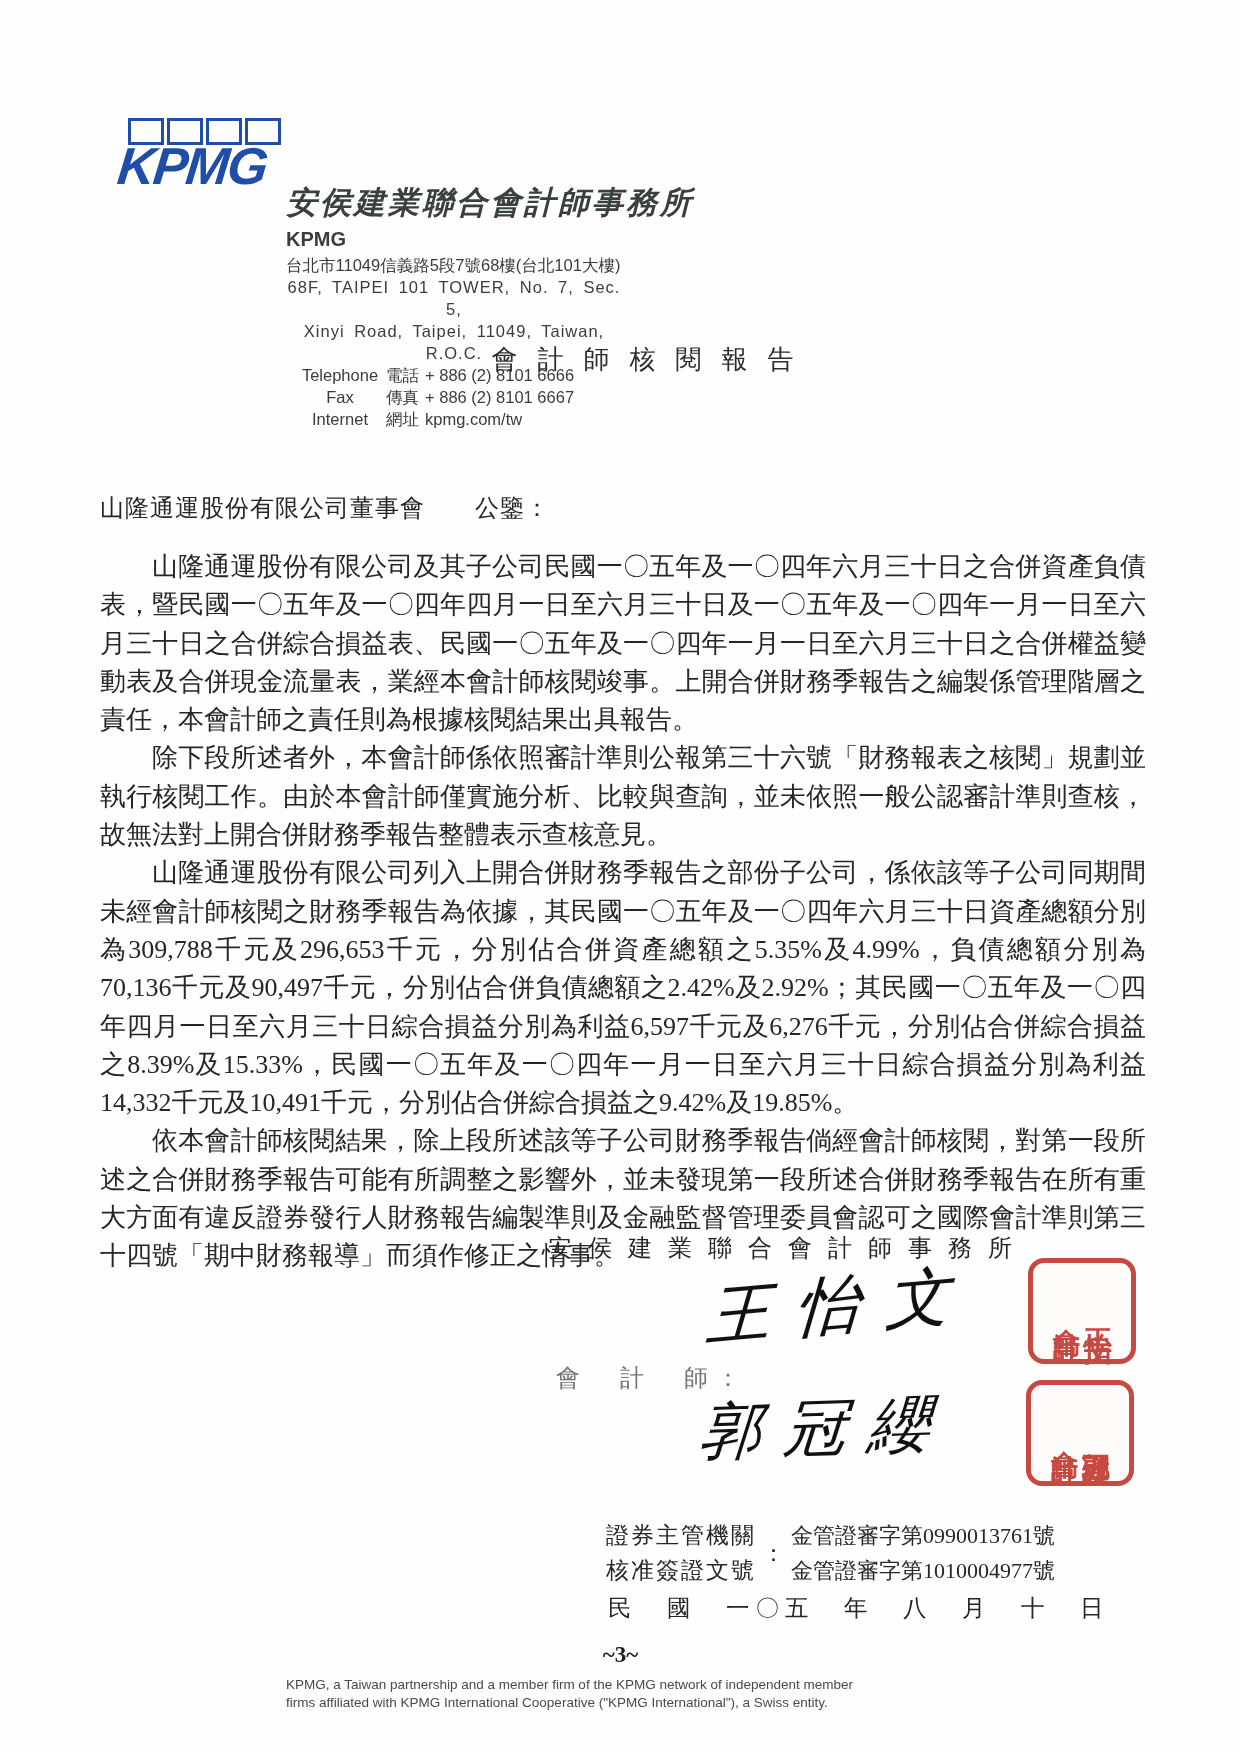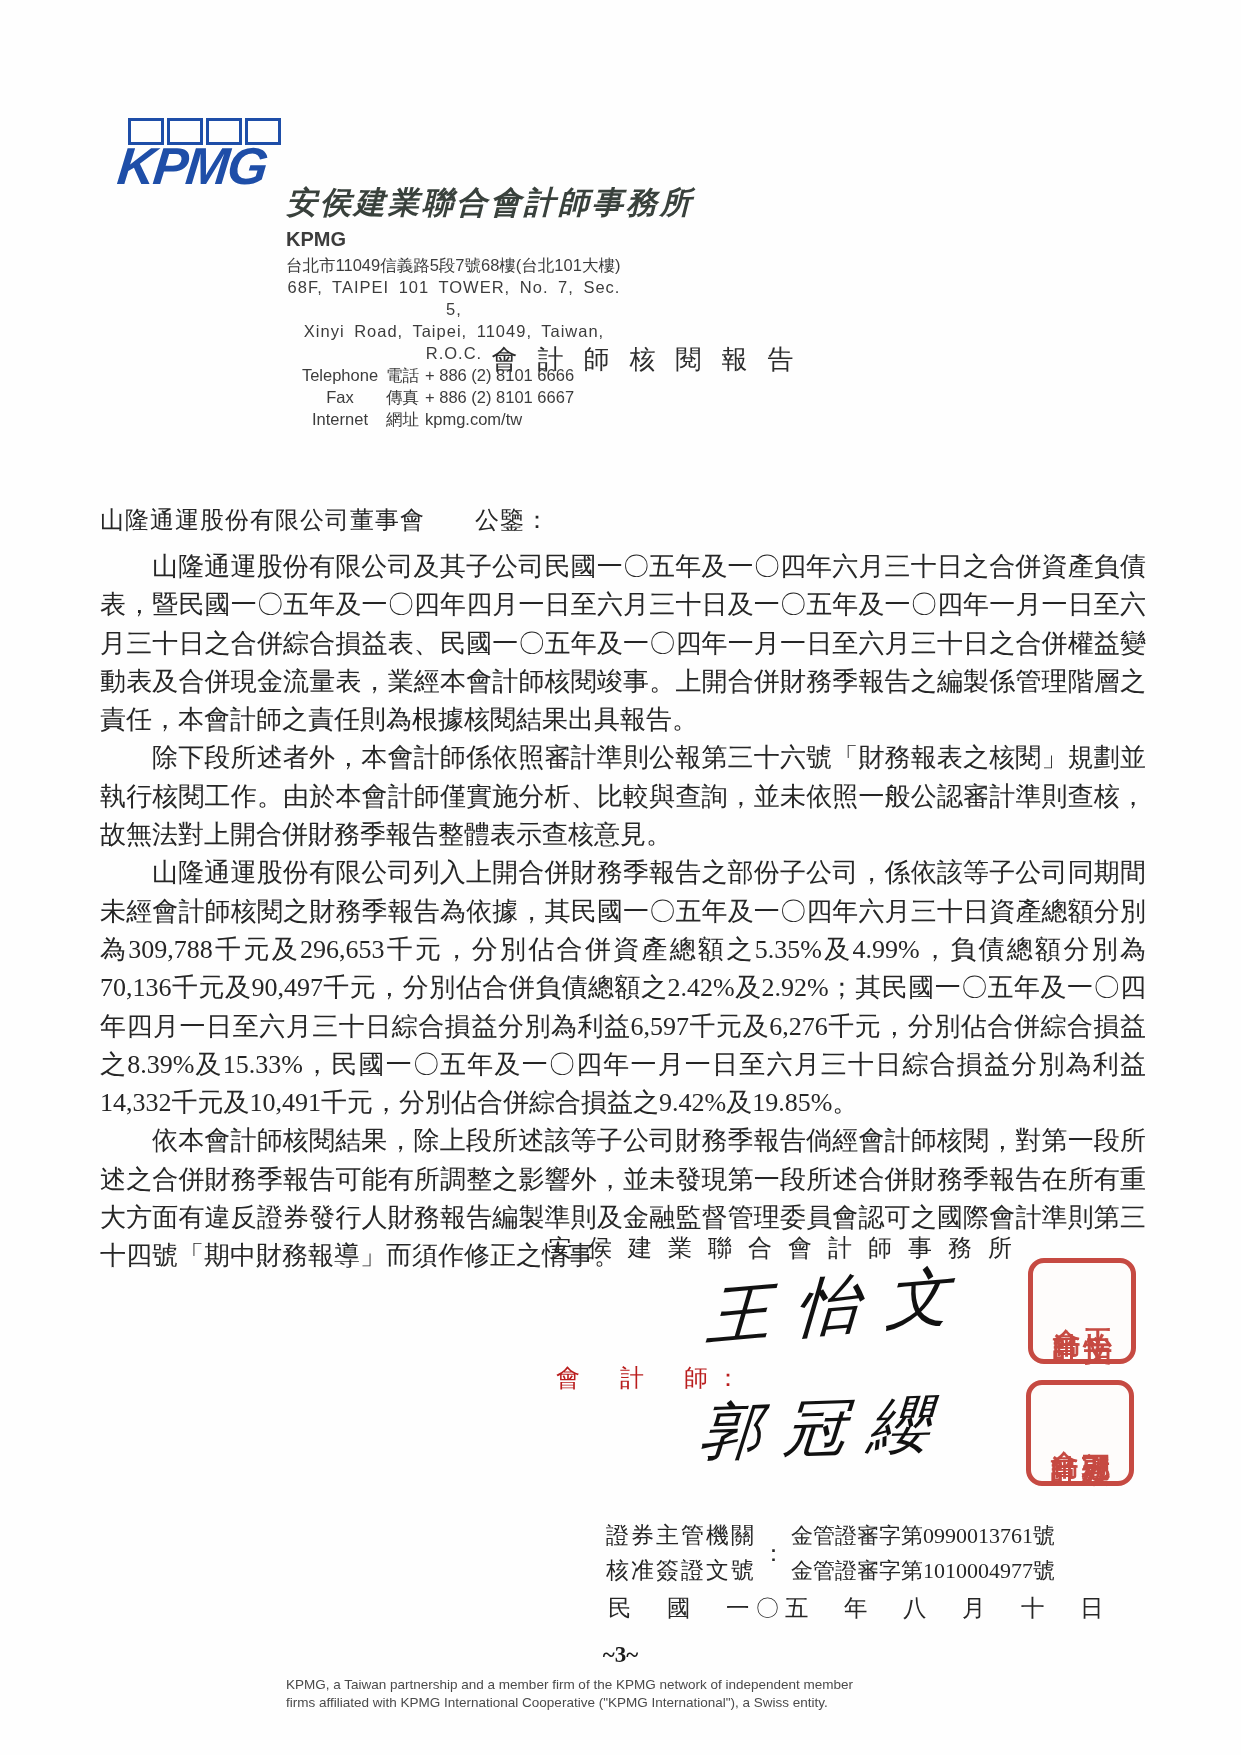--- a/index.html
+++ b/index.html
@@ -50,40 +50,40 @@
   
   .report-title {
     position: absolute; left: 0; top: 342px; width: 100%;
     text-align: center; font-size: 26px; color: #2c2c2c;
     letter-spacing: 20px; text-indent: 20px; padding-left: 44px;
   }
 
   
   .addressee {
     position: absolute; left: 100px; top: 492px;
-    font-size: 24px; color: #262626; letter-spacing: 1px; margin-top: 12px;
+    font-size: 24px; color: #262626; letter-spacing: 1px;
   }
 
   
   .body-text {
     position: absolute; left: 100px; top: 548px; width: 1046px;
     font-size: 26px; line-height: 38.3px;
     text-align: justify; text-justify: inter-ideograph;
     color: #262626;
   }
   .body-text p { text-indent: 2em; }
 
   
   .sig-firm {
     position: absolute; left: 548px; top: 1232px;
     font-size: 24px; letter-spacing: 16px; color: #262626;
   }
   .accountant-label {
     position: absolute; left: 556px; top: 1362px;
-    font-size: 24px; letter-spacing: 8px; color: #b91c1c;
+    font-size: 24px; letter-spacing: 8px; color: #737373;
   }
   .signature {
     position: absolute;
     font-style: italic; color: #111;
     white-space: nowrap;
   }
   .signature-1 {
     left: 706px; top: 1262px;
     font-size: 64px; letter-spacing: 26px;
     transform: rotate(-5deg) skewX(-8deg);

